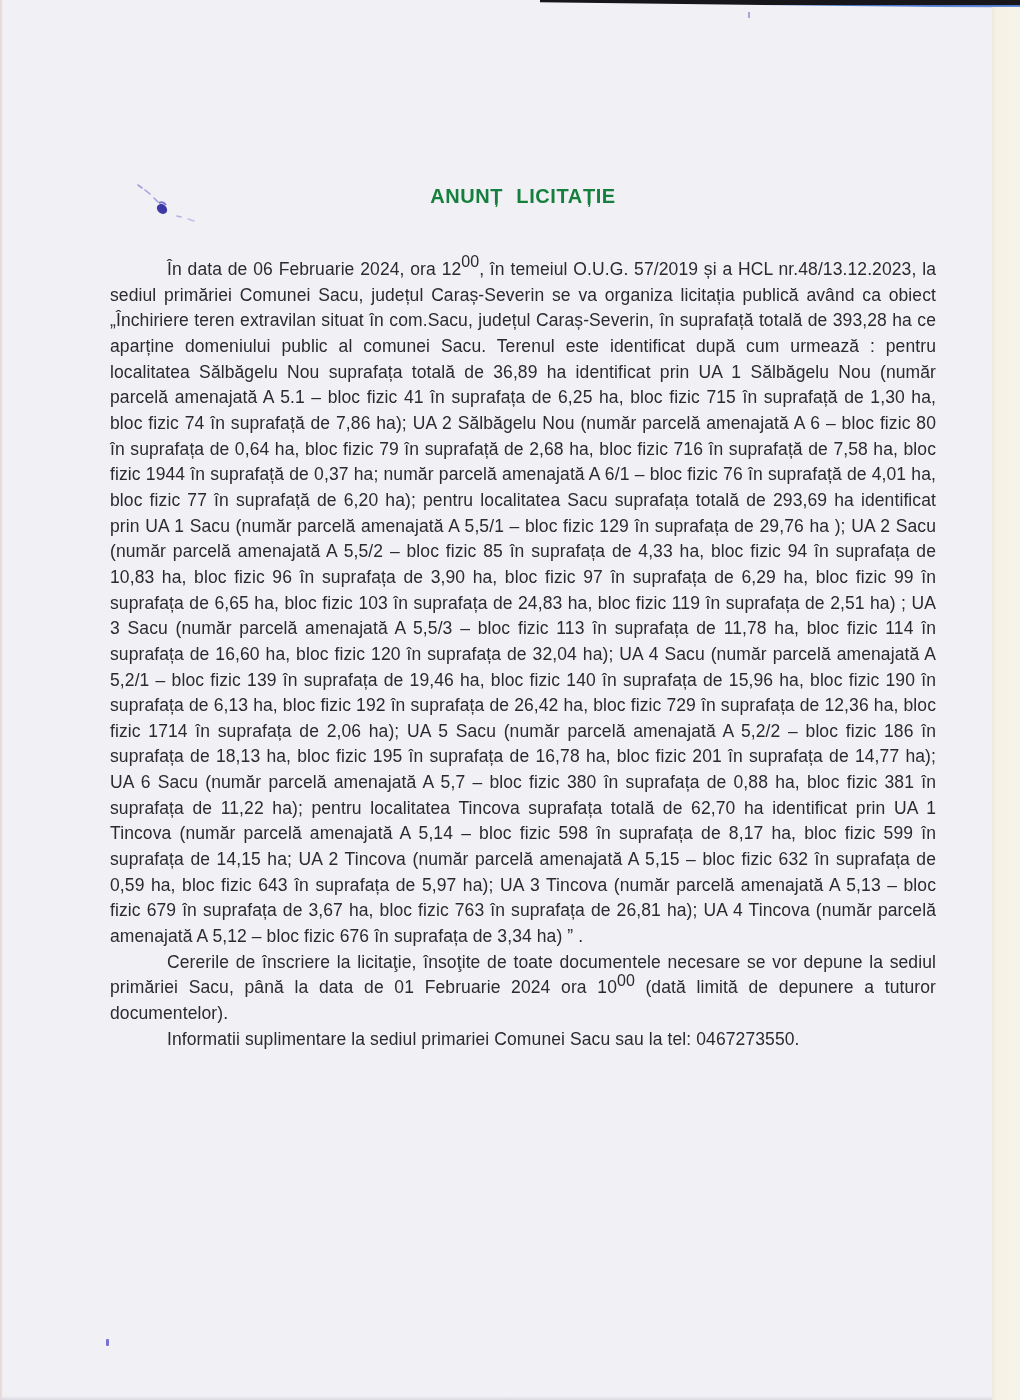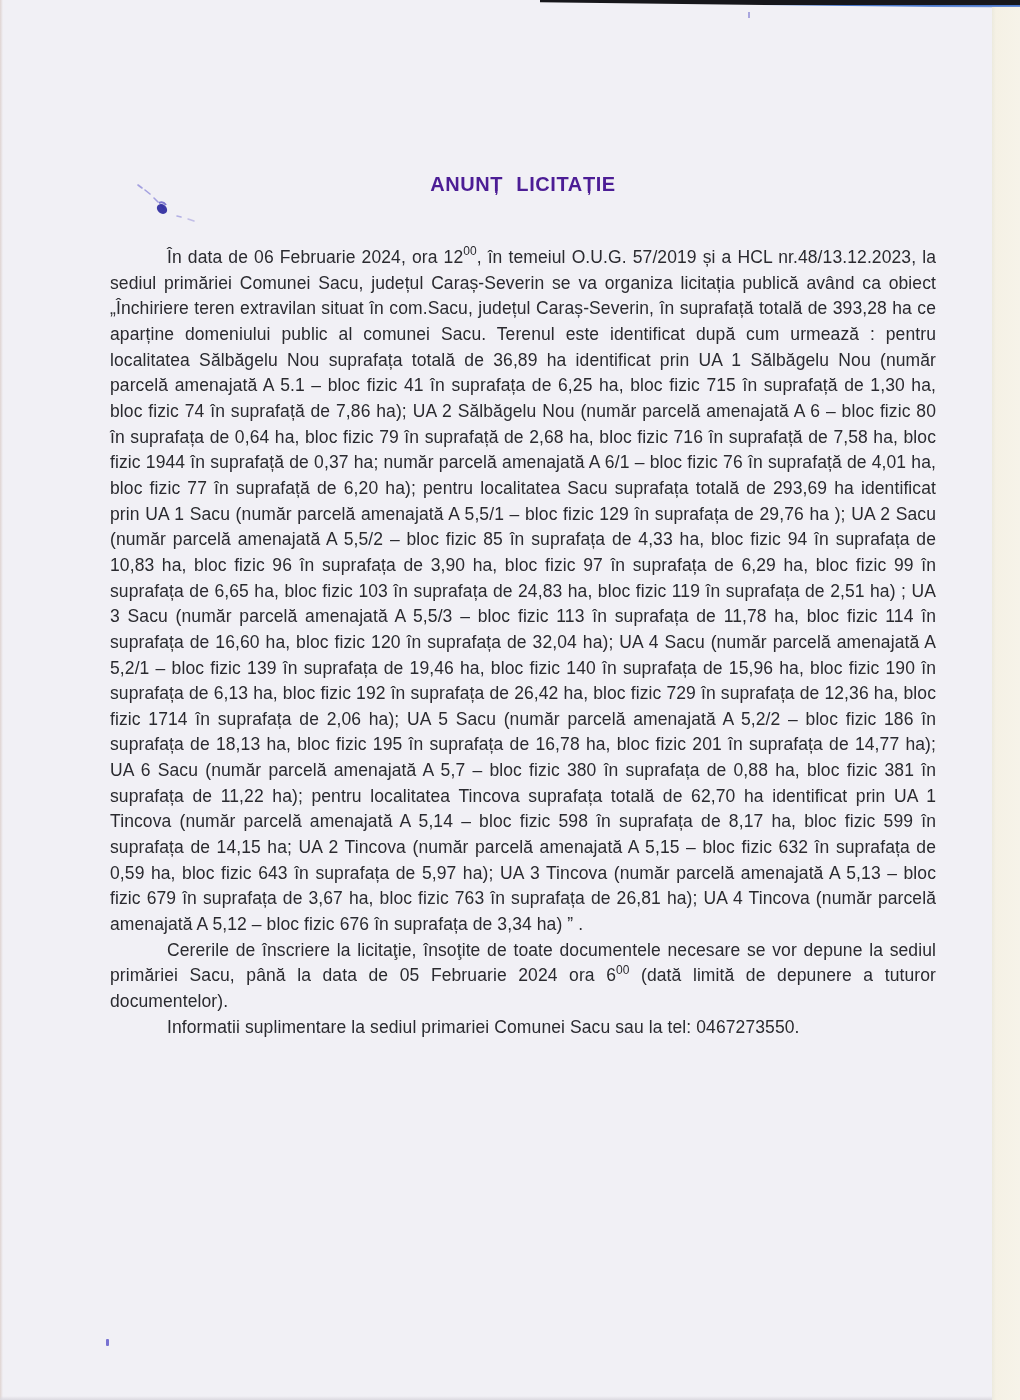--- a/index.html
+++ b/index.html
@@ -25,40 +25,40 @@
   }
   .paper-bottom-edge {
     position: absolute; bottom: 0; left: 0; right: 28px; height: 4px;
     background: linear-gradient(to bottom, rgba(210,208,216,0), #dbd9e0);
   }
   .content {
     position: absolute; left: 110px; top: 173px; width: 826px;
     color: #2a2a2f;
   }
   .doc-title {
-    margin: 0;
+    margin: 12px;
     text-align: center;
     font-size: 20px;
     font-weight: bold;
     letter-spacing: 0.6px;
     word-spacing: 7px;
-    color: #4c1d95;
+    color: #15803d;
   }
   .paragraphs { margin-top: 49px; }
   .doc-paragraph {
     margin: 0;
     font-size: 17.5px;
     line-height: 25.65px;
     text-align: justify;
     text-indent: 57px;
     letter-spacing: 0.1px;
   }
   .doc-paragraph .b { font-weight: normal; }
   .doc-paragraph sup {
-    font-size: 12px;
+    font-size: 16px;
     line-height: 0;
     position: relative;
     top: -1px;
     letter-spacing: 0;
   }
   .ink-smudge { position: absolute; left: 130px; top: 173px; }
   .ink-dot-bottom { position: absolute; left: 106px; top: 1339px; width: 3px; height: 7px;
     background: #5a52c9; opacity: .8; border-radius: 1px; }
   .ink-dot-top { position: absolute; left: 748px; top: 12px; width: 2px; height: 6px;
     background: #7a74cf; opacity: .6; }
@@ -78,16 +78,16 @@
   <path d="M47 43 l4 1" stroke="#8a85d8" stroke-width="1.6" fill="none" stroke-linecap="round" opacity="0.6"></path>
   <path d="M58 46 l6 2" stroke="#9a95dd" stroke-width="1.4" fill="none" stroke-linecap="round" opacity="0.55"></path>
 </svg>
 <div class="ink-dot-bottom"></div>
 <div class="ink-dot-top"></div>
 
 <div class="content">
   <h1 class="doc-title">ANUNȚ LICITAȚIE</h1>
   <div class="paragraphs">
     <p class="doc-paragraph"><span>În data de 06 Februarie 2024, ora 12</span><sup>00</sup><span>, în temeiul O.U.G. 57/2019 și a HCL nr.48/13.12.2023, la sediul primăriei Comunei Sacu, județul Caraș-Severin se va organiza licitația publică având ca obiect „Închiriere teren extravilan situat în com.Sacu, județul Caraș-Severin, în suprafață totală de 393,28 ha ce aparține domeniului public al comunei Sacu. Terenul este identificat după cum urmează : pentru localitatea Sălbăgelu Nou suprafața totală de 36,89 ha identificat prin </span><span class="b">UA 1 Sălbăgelu Nou</span><span> (număr parcelă amenajată A 5.1 – bloc fizic 41 în suprafața de 6,25 ha, bloc fizic 715 în suprafață de 1,30 ha, bloc fizic 74 în suprafață de 7,86 ha); </span><span class="b">UA 2 Sălbăgelu Nou</span><span> (număr parcelă amenajată A 6 – bloc fizic 80 în suprafața de 0,64 ha, bloc fizic 79 în suprafață de 2,68 ha, bloc fizic 716 în suprafață de 7,58 ha, bloc fizic 1944 în suprafață de 0,37 ha; număr parcelă amenajată A 6/1 – bloc fizic 76 în suprafață de 4,01 ha, bloc fizic 77 în suprafață de 6,20 ha); pentru localitatea Sacu suprafața totală de 293,69 ha identificat prin </span><span class="b">UA 1 Sacu</span><span> (număr parcelă amenajată A 5,5/1 – bloc fizic 129 în suprafața de 29,76 ha ); </span><span class="b">UA 2 Sacu</span><span> (număr parcelă amenajată A 5,5/2 – bloc fizic 85 în suprafața de 4,33 ha, bloc fizic 94 în suprafața de 10,83 ha, bloc fizic 96 în suprafața de 3,90 ha, bloc fizic 97 în suprafața de 6,29 ha, bloc fizic 99 în suprafața de 6,65 ha, bloc fizic 103 în suprafața de 24,83 ha, bloc fizic 119 în suprafața de 2,51 ha) ; </span><span class="b">UA 3 Sacu</span><span> (număr parcelă amenajată A 5,5/3 – bloc fizic 113 în suprafața de 11,78 ha, bloc fizic 114 în suprafața de 16,60 ha, bloc fizic 120 în suprafața de 32,04 ha); </span><span class="b">UA 4 Sacu</span><span> (număr parcelă amenajată A 5,2/1 – bloc fizic 139 în suprafața de 19,46 ha, bloc fizic 140 în suprafața de 15,96 ha, bloc fizic 190 în suprafața de 6,13 ha, bloc fizic 192 în suprafața de 26,42 ha, bloc fizic 729 în suprafața de 12,36 ha, bloc fizic 1714 în suprafața de 2,06 ha); </span><span class="b">UA 5 Sacu</span><span> (număr parcelă amenajată A 5,2/2 – bloc fizic 186 în suprafața de 18,13 ha, bloc fizic 195 în suprafața de 16,78 ha, bloc fizic 201 în suprafața de 14,77 ha); </span><span class="b">UA 6 Sacu</span><span> (număr parcelă amenajată A 5,7 – bloc fizic 380 în suprafața de 0,88 ha, bloc fizic 381 în suprafața de 11,22 ha); pentru localitatea Tincova suprafața totală de 62,70 ha identificat prin </span><span class="b">UA 1 Tincova</span><span> (număr parcelă amenajată A 5,14 – bloc fizic 598 în suprafața de 8,17 ha, bloc fizic 599 în suprafața de 14,15 ha; </span><span class="b">UA 2 Tincova</span><span> (număr parcelă amenajată A 5,15 – bloc fizic 632 în suprafața de 0,59 ha, bloc fizic 643 în suprafața de 5,97 ha); </span><span class="b">UA 3 Tincova</span><span> (număr parcelă amenajată A 5,13 – bloc fizic 679 în suprafața de 3,67 ha, bloc fizic 763 în suprafața de 26,81 ha); </span><span class="b">UA 4 Tincova</span><span> (număr parcelă amenajată A 5,12 – bloc fizic 676 în suprafața de 3,34 ha) </span><span class="b">” .</span></p>
-    <p class="doc-paragraph"><span>Cererile de înscriere la licitaţie, însoţite de toate documentele necesare se vor depune la sediul primăriei Sacu, până la data de 05 Februarie 2024 ora 6</span><sup>00</sup><span> (dată limită de depunere a tuturor documentelor).</span></p>
+    <p class="doc-paragraph"><span>Cererile de înscriere la licitaţie, însoţite de toate documentele necesare se vor depune la sediul primăriei Sacu, până la data de 01 Februarie 2024 ora 10</span><sup>00</sup><span> (dată limită de depunere a tuturor documentelor).</span></p>
     <p class="doc-paragraph"><span>Informatii suplimentare la sediul primariei Comunei Sacu sau la tel: 0467273550.</span></p>
   </div>
 </div>
 
 </body></html>

